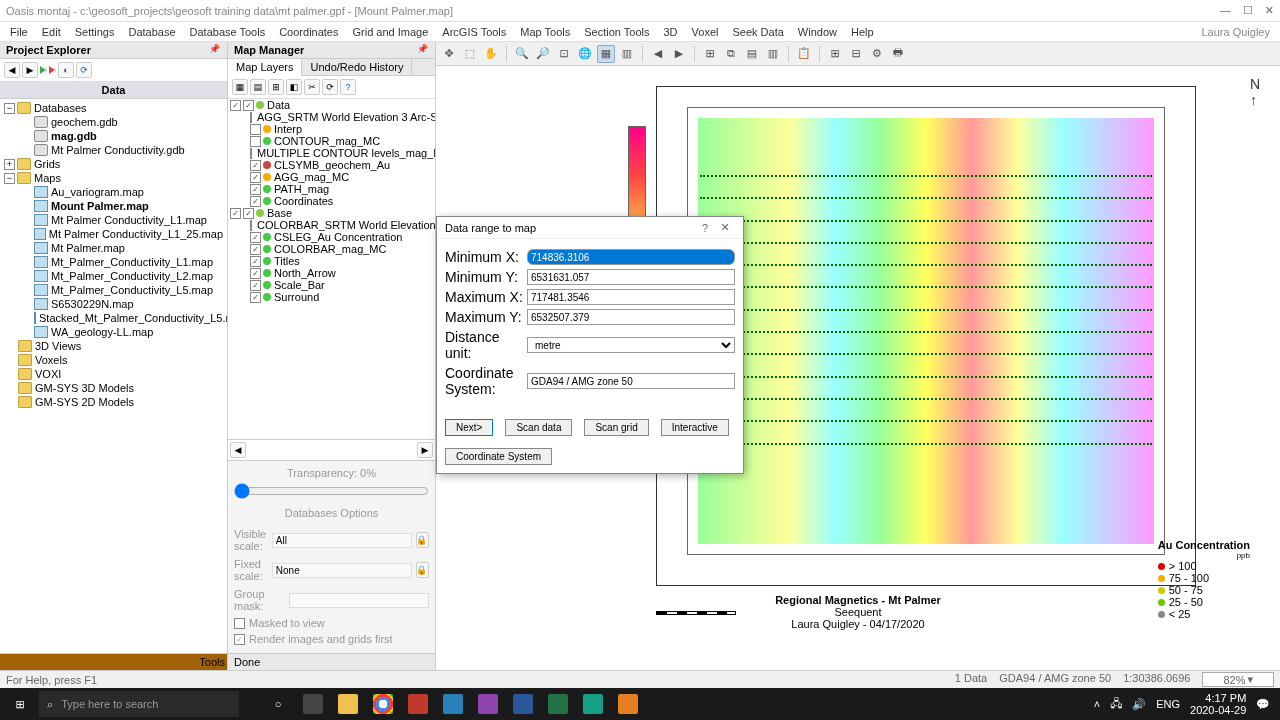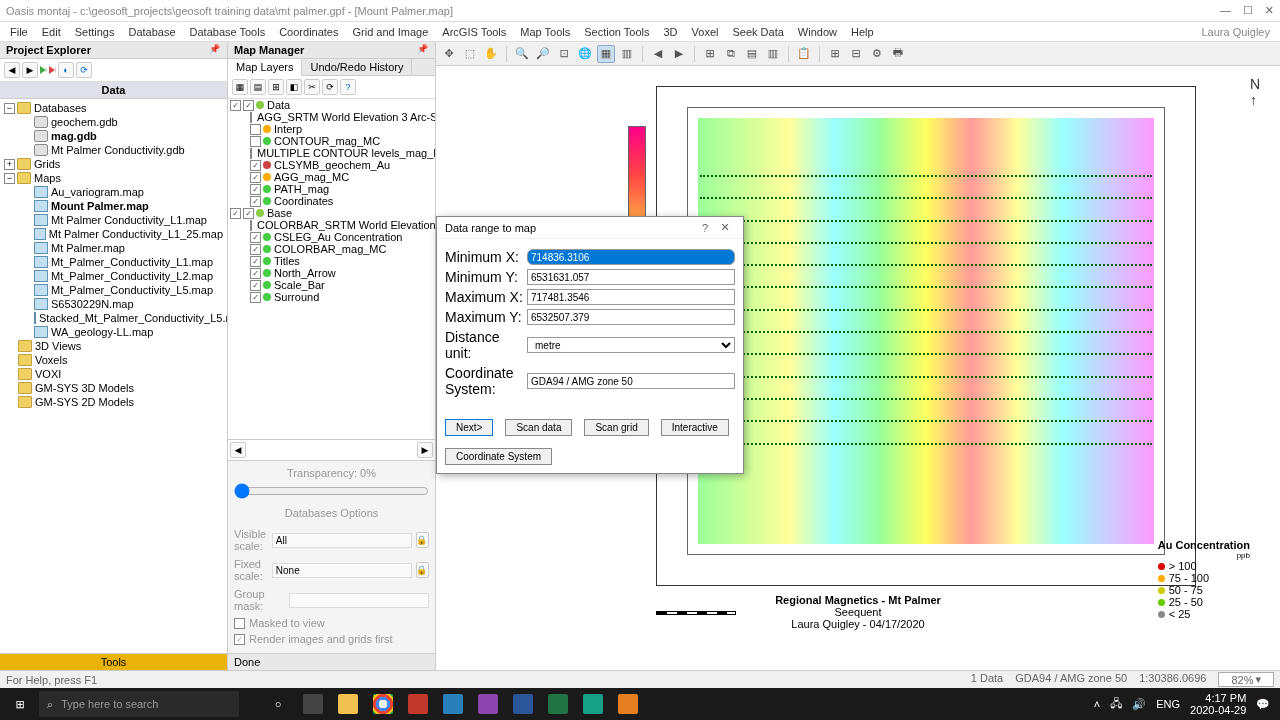--- a/index.html
+++ b/index.html
@@ -22,21 +22,21 @@
 .tree { flex: 1; overflow-y: auto; padding: 2px; }
 .tree-node { display: flex; align-items: center; padding: 1px 2px; cursor: pointer; white-space: nowrap; }
 .tree-node .toggle { width: 11px; height: 11px; border: 1px solid #888; display: inline-flex; align-items: center; justify-content: center; font-size: 9px; margin-right: 2px; line-height: 1; }
 .tree-node .icon { width: 14px; height: 12px; margin-right: 3px; display: inline-block; }
 .icon.folder { background: #f0d060; border: 1px solid #c0a040; border-radius: 1px; }
 .icon.db { background: #e0e0e0; border: 1px solid #888; border-radius: 2px; }
 .icon.map { background: #c0e0f0; border: 1px solid #6090b0; }
 .tree-node.bold { font-weight: bold; }
 .indent-1 { padding-left: 16px; }
 .indent-2 { padding-left: 32px; }
-.tools-footer { background: #eab308; text-align: center; padding: 2px; border-top: 1px solid #ccc; }
+.tools-footer { background: #a16207; text-align: right; padding: 2px; border-top: 1px solid #ccc; }
 .mid-panel { width: 208px; background: #fff; border-right: 1px solid #ccc; display: flex; flex-direction: column; }
 .tab-row { display: flex; background: #e8e8e8; border-bottom: 1px solid #ccc; }
 .tab { padding: 2px 8px; cursor: pointer; border-right: 1px solid #ccc; }
 .tab.active { background: #fff; border-bottom: 1px solid #fff; margin-bottom: -1px; }
 .layer-tree { flex: 1; overflow: auto; font-size: 10px; }
 .layer-node { display: flex; align-items: center; padding: 0 2px; white-space: nowrap; }
 .layer-node .cb { width: 11px; height: 11px; border: 1px solid #888; margin-right: 2px; display: inline-flex; align-items: center; justify-content: center; font-size: 8px; color: #444; }
 .layer-node .dot { width: 8px; height: 8px; border-radius: 50%; margin-right: 3px; }
 .sliders { padding: 6px; border-top: 1px solid #ccc; background: #f4f4f4; color: #999; font-size: 10px; }
 .slider-row { display: flex; align-items: center; padding: 3px 0; gap: 4px; }
@@ -71,21 +71,21 @@
 .dialog-body { padding: 10px 8px; }
 .form-row { display: flex; align-items: center; margin-bottom: 4px; }
 .form-row label { width: 82px; font-size: 14px; }
 .form-row input, .form-row select { flex: 1; border: 1px solid #999; padding: 1px 3px; font-size: 10px; height: 16px; background: #fff; }
 .form-row input.sel { background: #0078d7; color: #fff; border-radius: 6px; }
 .dialog-buttons { display: flex; gap: 12px; padding: 8px; justify-content: flex-start; flex-wrap: wrap; }
 .dialog-buttons button { padding: 2px 10px; border: 1px solid #888; background: #f0f0f0; cursor: pointer; font-size: 10px; }
 .dialog-buttons button.primary { border: 1px solid #0078d7; }
 .statusbar { height: 18px; background: #f0f0f0; border-top: 1px solid #ccc; display: flex; align-items: center; padding: 0 6px; font-size: 10px; color: #666; }
 .statusbar .right { margin-left: auto; display: flex; gap: 12px; }
-.statusbar .zoom-box { border: 1px solid #aaa; padding: 0 12px; background: #fff; display: flex; align-items: center; gap: 2px; justify-content: flex-end; }
+.statusbar .zoom-box { border: 1px solid #aaa; padding: 0 20px; background: #fff; display: flex; align-items: center; gap: 2px; justify-content: flex-end; }
 .taskbar { height: 32px; background: #1a1a1a; display: flex; align-items: center; padding: 0 2px; gap: 1px; }
 .taskbar .start { width: 36px; height: 28px; display: flex; align-items: center; justify-content: center; color: #fff; cursor: pointer; }
 .taskbar .search { flex: 0 0 200px; height: 26px; background: #2a2a2a; border: none; color: #ccc; padding: 0 8px; display: flex; align-items: center; gap: 8px; }
 .taskbar .task-icon { width: 34px; height: 28px; display: flex; align-items: center; justify-content: center; cursor: pointer; }
 .taskbar .task-icon .ico { width: 20px; height: 20px; border-radius: 2px; }
 .taskbar .tray { margin-left: auto; display: flex; align-items: center; color: #fff; font-size: 10px; gap: 10px; padding-right: 8px; }
 .taskbar .clock { text-align: right; line-height: 1.1; }
 </style>
 </head>
 <body>

